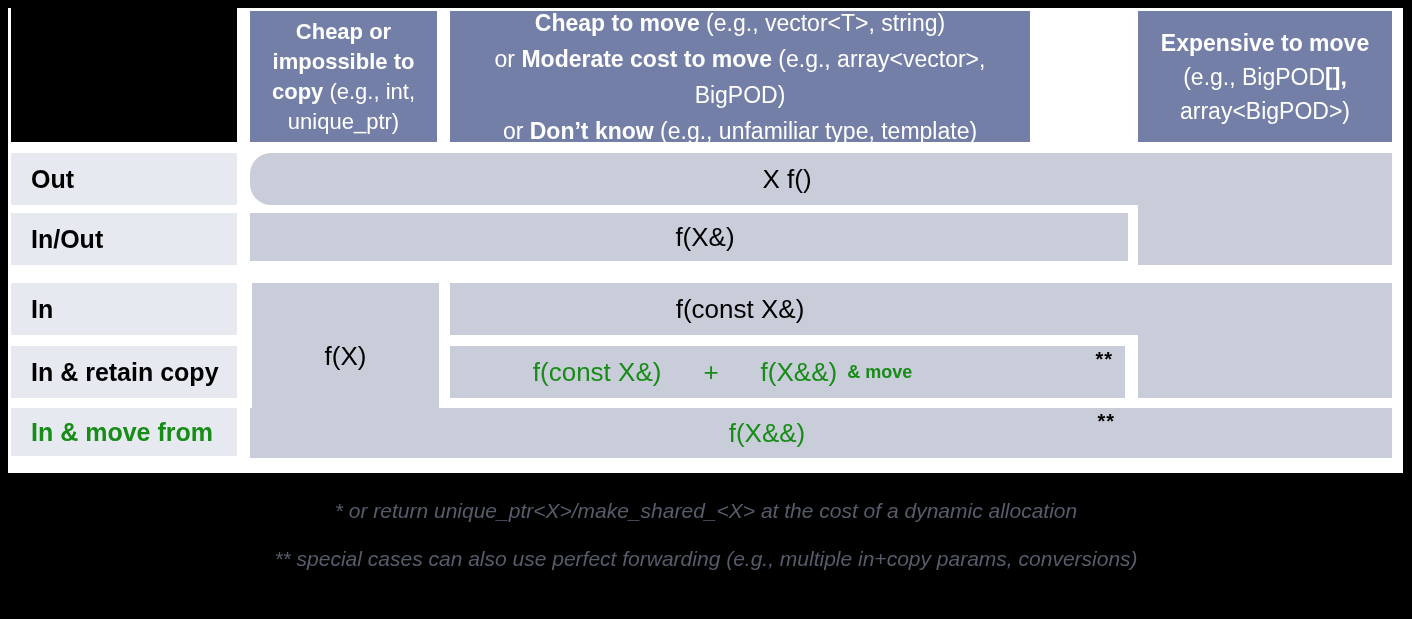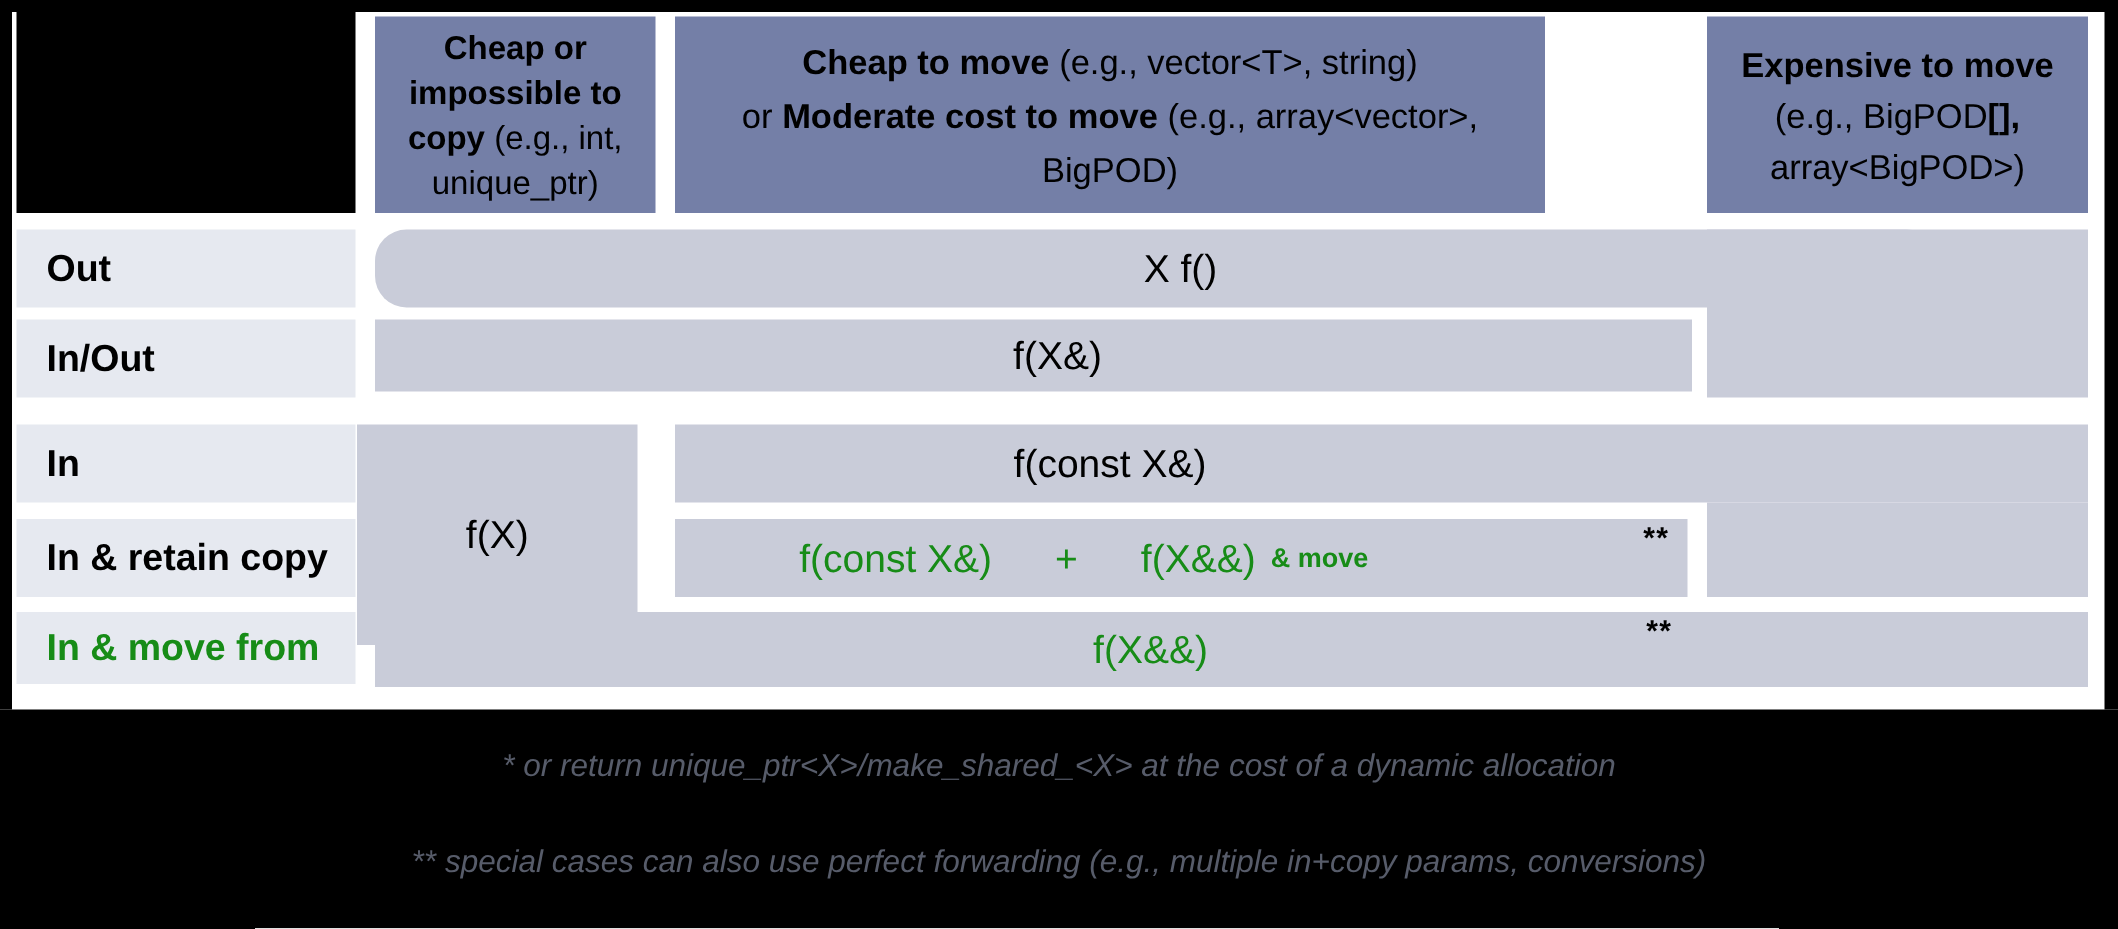--- a/index.html
+++ b/index.html
@@ -4,21 +4,21 @@
 <style>
   html,body{margin:0;padding:0;background:#ffffff;}
   .stage{
     position:relative;width:1412px;height:619px;background:#ffffff;overflow:hidden;
     font-family:"Liberation Sans","DejaVu Sans",sans-serif;
   }
   .abs{position:absolute;box-sizing:border-box;}
   .black{background:#000000;}
   
   .hdr{
-    background:#747fa7;color:#000000;text-align:center;
+    background:#747fa7;color:#ffffff;text-align:center;
     display:flex;flex-direction:column;justify-content:center;align-items:center;
   }
   .hdr .b{font-weight:700;}
   .hdr-col1{font-size:22px;line-height:30px;padding:0 6px;}
   .hdr-col2{font-size:23px;line-height:36px;}
   .hdr-col3{font-size:23px;line-height:34px;}
   
   .rowlab{
     background:#e6e9f0;color:#000000;font-weight:700;font-size:25px;
     display:flex;align-items:center;padding-left:20px;
@@ -34,21 +34,21 @@
   .plus{display:inline-block;margin:0 42px;}
   .movetag{font-size:18px;font-weight:700;margin-left:10px;}
   .star{
     position:absolute;top:2px;font-weight:700;font-size:20px;line-height:22px;color:#000000;
     letter-spacing:1px;
   }
   
   .footer{
     background:#000000;color:#575c6a;font-style:italic;font-size:21px;
     display:flex;flex-direction:column;align-items:center;
-    padding-top:26px;gap:40px;
+    padding-top:26px;gap:24px;
   }
   .footer div{text-align:center;width:100%;}
 </style>
 </head>
 <body>
 
 <div class="stage">
 
   <div class="abs black" style="left:0;top:0;width:1412px;height:8px;"></div>
   <div class="abs black" style="left:0;top:0;width:8px;height:473px;"></div>
@@ -56,41 +56,42 @@
 
   <div class="abs black" style="left:11px;top:0;width:226px;height:142px;"></div>
 
   <div class="abs hdr hdr-col1" style="left:250px;top:11px;width:187px;height:131px;">
     <div><span class="b">Cheap or impossible to copy</span><span> (e.g., int, unique_ptr)</span></div>
   </div>
 
   <div class="abs hdr hdr-col2" style="left:450px;top:11px;width:580px;height:131px;">
     <div><span class="b">Cheap to move</span><span> (e.g., vector&lt;T&gt;, string)</span></div>
     <div><span>or </span><span class="b">Moderate cost to move</span><span> (e.g., array&lt;vector&gt;, BigPOD)</span></div>
+    <div><span>or </span><span class="b">Don’t know</span><span> (e.g., unfamiliar type, template)</span></div>
   </div>
 
   <div class="abs hdr hdr-col3" style="left:1138px;top:11px;width:254px;height:131px;">
     <div><span class="b">Expensive to move</span></div>
     <div><span>(e.g., BigPOD</span><span class="b">[],</span></div>
     <div><span>array&lt;BigPOD&gt;)</span></div>
   </div>
 
   <div class="abs rowlab" style="left:11px;top:153px;width:226px;height:52px;">Out</div>
   <div class="abs rowlab" style="left:11px;top:213px;width:226px;height:52px;">In/Out</div>
   <div class="abs rowlab" style="left:11px;top:283px;width:226px;height:52px;">In</div>
   <div class="abs rowlab" style="left:11px;top:346px;width:226px;height:52px;">In &amp; retain copy</div>
   <div class="abs rowlab green" style="left:11px;top:408px;width:226px;height:48px;">In &amp; move from</div>
 
   <div class="abs cell code" style="left:250px;top:153px;width:1042px;height:52px;padding-left:32px;border-radius:21px;">X f()</div>
 
   <div class="abs cell" style="left:1138px;top:153px;width:254px;height:112px;"></div>
 
   <div class="abs cell code" style="left:250px;top:213px;width:878px;height:48px;padding-left:32px;">f(X&amp;)</div>
 
-  <div class="abs cell code" style="left:238px;top:283px;width:187px;height:147px;">f(X)</div>
+  <div class="abs cell code" style="left:252px;top:283px;width:187px;height:147px;">f(X)</div>
 
   <div class="abs cell" style="left:450px;top:283px;width:942px;height:52px;">
     <div class="code" style="width:580px;height:52px;">f(const X&amp;)</div>
   </div>
 
   <div class="abs cell" style="left:1138px;top:335px;width:254px;height:63px;"></div>
 
   <div class="abs cell code green-text" style="left:450px;top:346px;width:675px;height:52px;padding-right:130px;">
     <span>f(const X&amp;)</span>
       <span class="plus">+</span>

